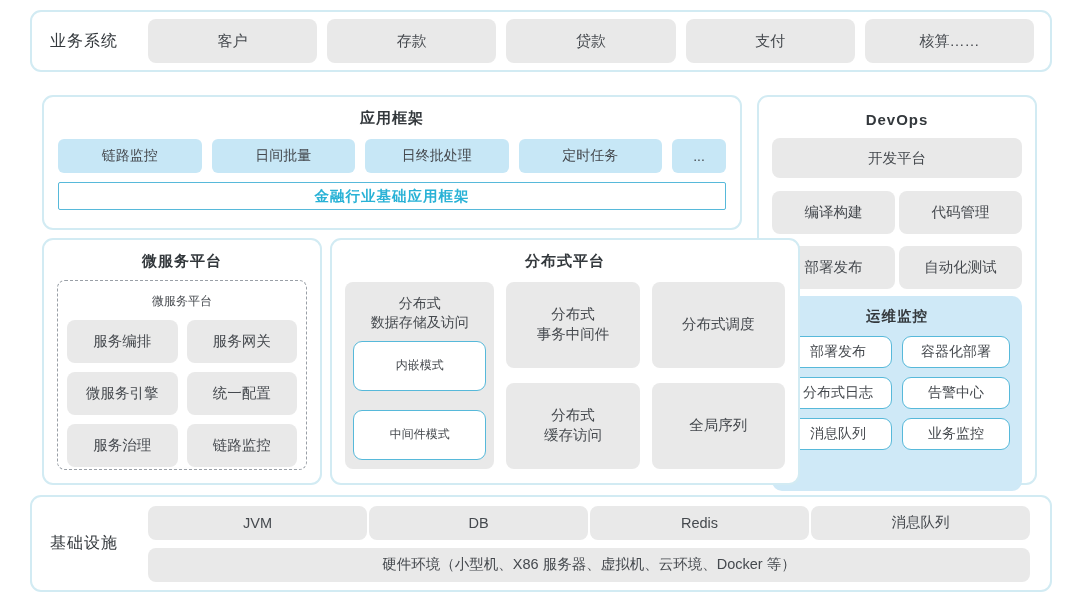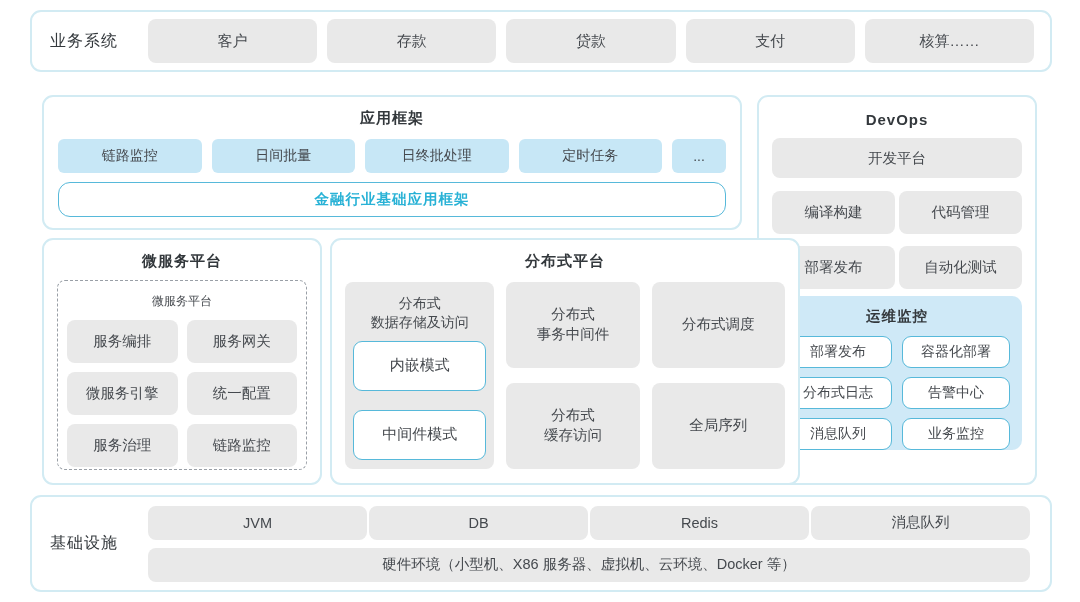--- a/index.html
+++ b/index.html
@@ -47,31 +47,31 @@
   }
 
   
   .biz-boxes { flex: 1; display: flex; gap: 10px; }
   .biz-boxes .gray { flex: 1; height: 44px; font-size: 15px; }
 
   
   .appfw-row { display: flex; gap: 10px; margin-top: 11px; }
   .appfw-row .blue { flex: 1; height: 34px; }
   .appfw-row .blue.small { flex: 0 0 54px; }
-  .base-box { margin-top: 9px; height: 35px; border: 1px solid var(--accentBorder, #57b9da);
-              border-radius: 12px; display: flex; align-items: center; justify-content: center;
+  .base-box { margin-top: 9px; height: 28px; border: 1px solid var(--accentBorder, #57b9da);
+              border-radius: 2px; display: flex; align-items: center; justify-content: center;
               color: var(--accentText, #29b2d6); font-size: 14.5px; font-weight: 700;
               letter-spacing: 1px; background: #fff; }
 
   
   .devops-full { margin-top: 10px; height: 40px; }
   .devops-row { display: flex; gap: 4px; margin-top: 13px; }
   .devops-row.r2 { margin-top: 12px; }
   .devops-row .gray { flex: 1; height: 43px; }
-  .ops-panel { margin-top: 7px; height: 154px; background: var(--panelBlue, #cfe9f7);
+  .ops-panel { margin-top: 7px; height: 195px; background: var(--panelBlue, #cfe9f7);
                border-radius: 10px; padding: 9px 12px 0; }
   .ops-title { text-align: center; font-size: 14.5px; font-weight: 700;
                color: var(--titleText, #33383c); margin: 2px 0 10px; letter-spacing: 1px; }
   .ops-grid { display: grid; grid-template-columns: 1fr 1fr; gap: 9px 10px; }
   .ops-grid .cyanborder { height: 32px; }
 
   
   .dashed { position: absolute; left: 13px; right: 13px; top: 40px; bottom: 13px;
             border: 1px dashed var(--dashedBorder, #999fa6); border-radius: 8px;
             padding: 8px 9px 0; }
@@ -80,21 +80,21 @@
   .micro-grid { display: grid; grid-template-columns: 1fr 1fr; gap: 9px; }
   .micro-grid .gray { height: 43px; }
 
   
   .dist-body { position: absolute; left: 13px; right: 13px; top: 42px; bottom: 14px;
                display: flex; gap: 12px; }
   .storage { flex: 1; background: var(--grayFill, #e9e9e9); border-radius: 8px;
              padding: 12px 8px 8px; display: flex; flex-direction: column; }
   .storage-label { text-align: center; font-size: 14px; line-height: 1.35;
                    color: var(--bodyText, #45494e); }
-  .mode-box { flex: none; height: 50px; margin-top: 9px; font-size: 15px; }
+  .mode-box { flex: none; height: 50px; margin-top: 9px; font-size: 12px; }
   .mode-box.m2 { margin-top: 19px; }
   .dist-col { flex: 1; display: flex; flex-direction: column; gap: 15px; }
   .dist-cell { flex: 1; flex-direction: column; line-height: 1.35; font-size: 14.5px; }
 
   
   .infra-right { flex: 1; display: flex; flex-direction: column; gap: 8px; }
   .infra-row { display: flex; gap: 2px; }
   .infra-row .gray { flex: 1; height: 34px; }
   .hw-box { height: 34px; font-size: 14.5px; }
 </style>

